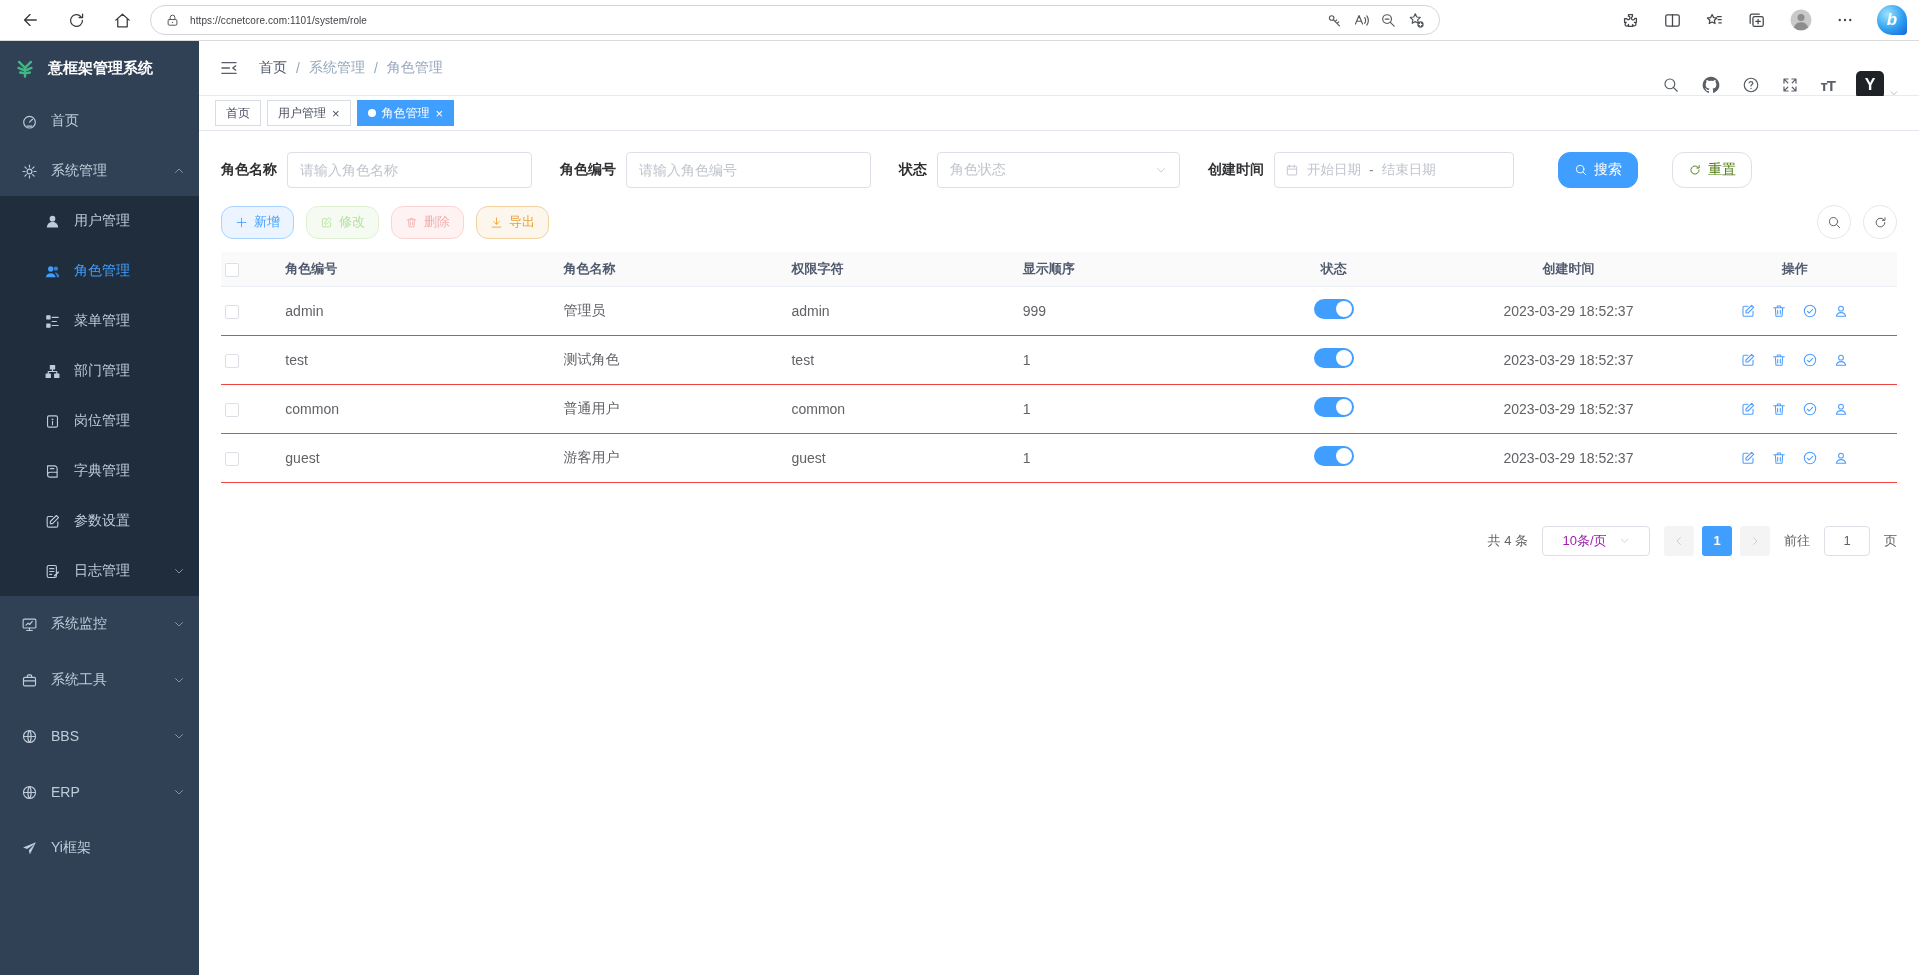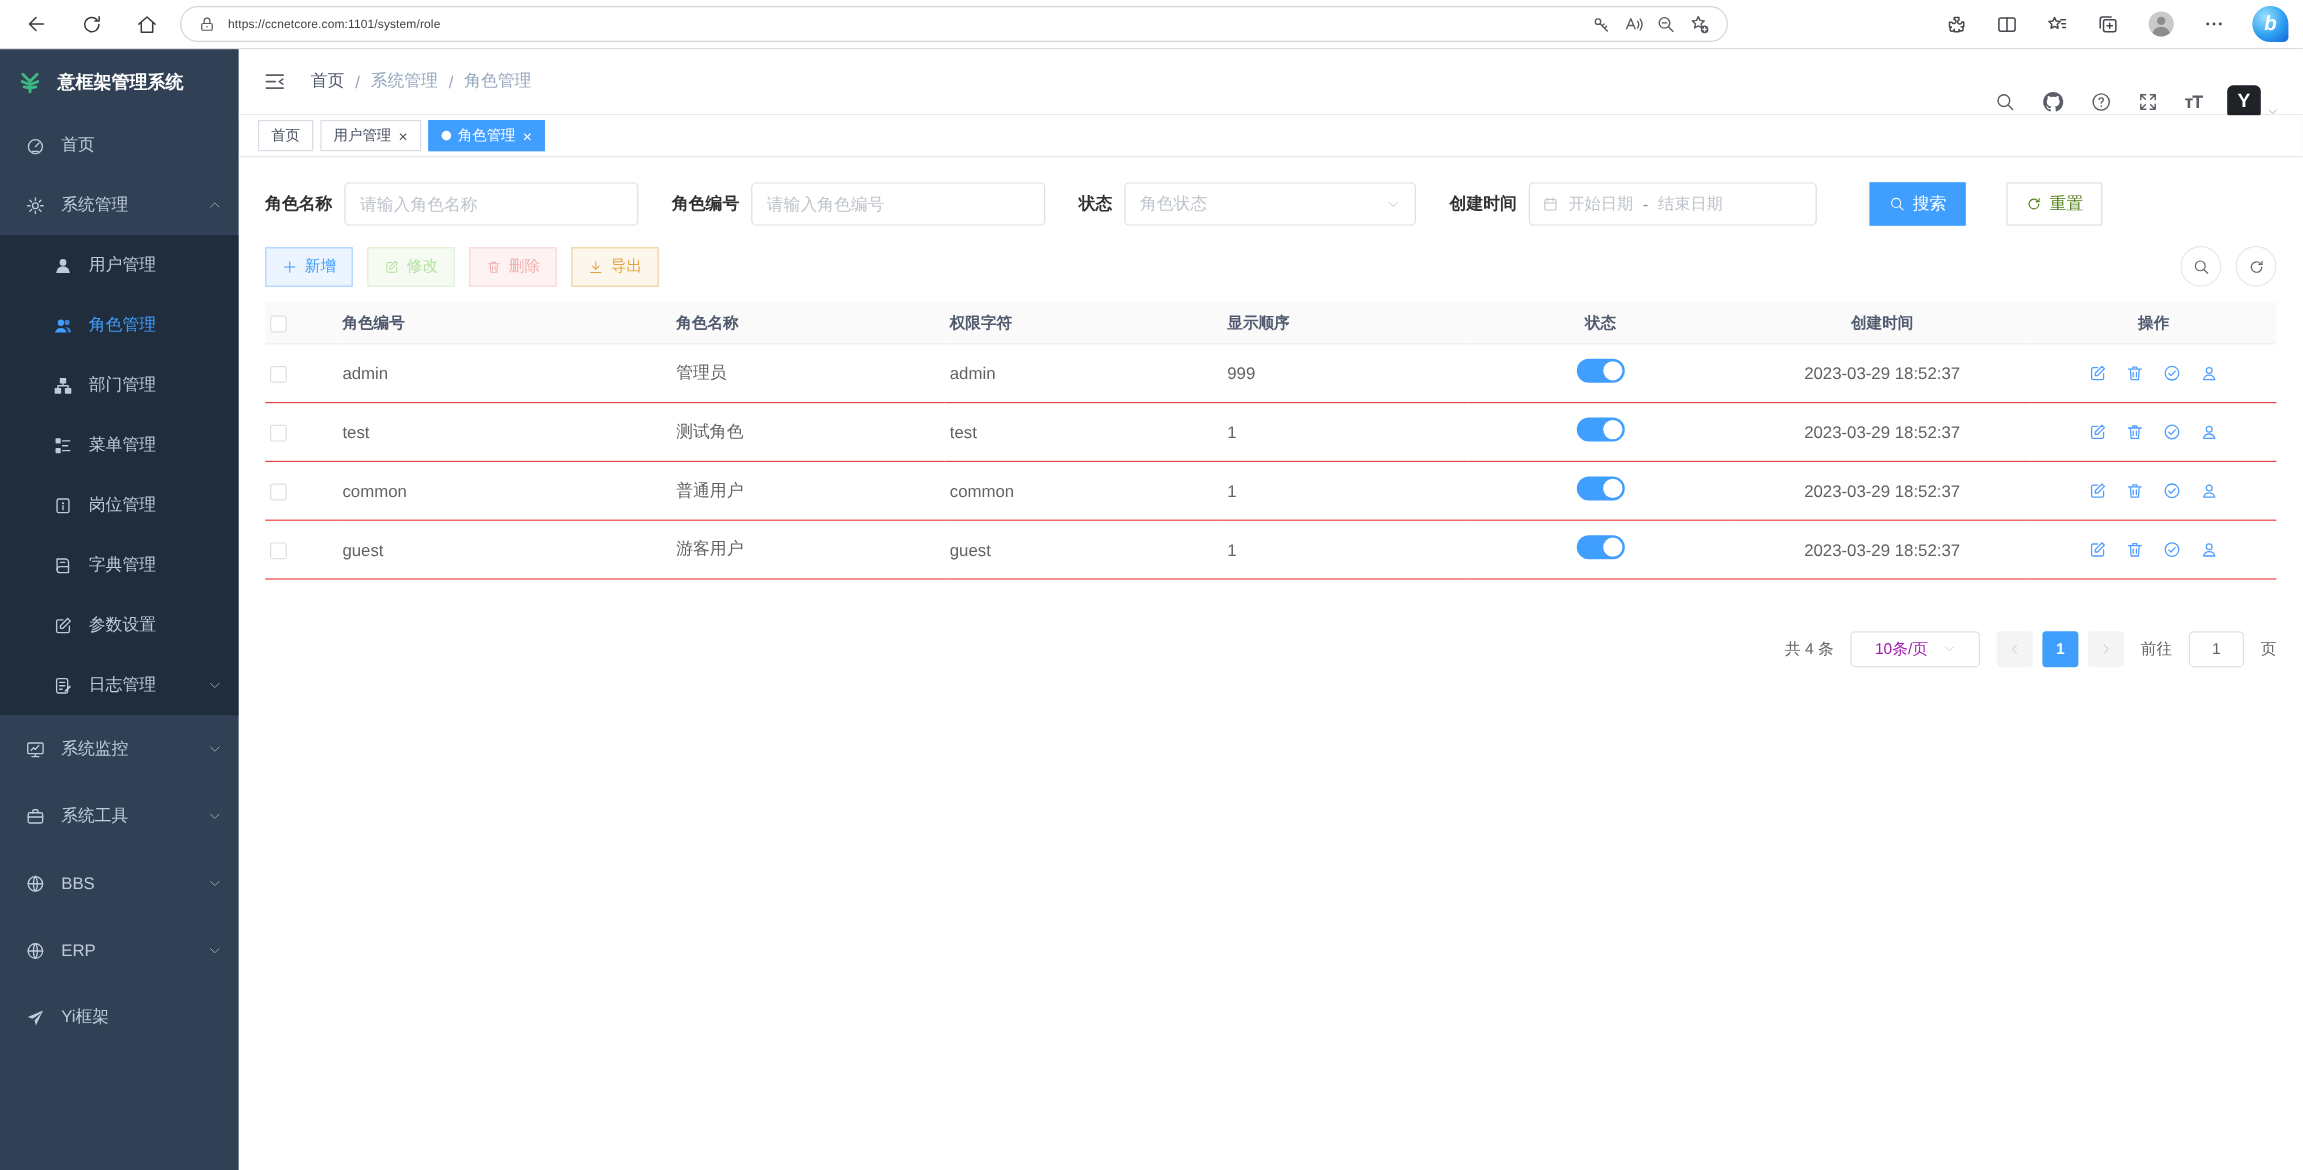--- a/index.html
+++ b/index.html
@@ -79,21 +79,21 @@
   .tb { height:36px; border:1px solid #dcdfe6; border-radius:4px; background:#fff;
     font-size:14px; padding:0 12px; color:#606266; font-family:inherit; }
   .tb::placeholder { color:#bfc4cc; }
   .sel { width:243px; display:flex; align-items:center; justify-content:space-between;
     cursor:pointer; }
   .sel .ph { color:#bfc4cc; }
   .sel .caret { color:#c0c4cc; }
   .date-box { width:240px; display:flex; align-items:center; gap:8px; padding:0 10px; cursor:text; }
   .date-box .ph { color:#bfc4cc; font-size:13.5px; }
   .date-box .sep { color:#8a8f99; }
-  .btn { height:36px; border-radius:0; font-size:14px; display:inline-flex; align-items:center;
+  .btn { height:36px; border-radius:12px; font-size:14px; display:inline-flex; align-items:center;
     gap:6px; padding:0 15px; cursor:pointer; border:1px solid transparent; font-family:inherit; }
   .btn-primary { background:#409eff; border-color:#409eff; color:#fff; margin-left:8px; }
   .btn-default { background:#fff; border-color:#dcdfe6; color:#4d7c0f; margin-left:34px;align-items:center; }
 
   .toolbar-row { margin-top:17px; display:flex; align-items:center; gap:12px; }
   .btn-sm { height:33px; font-size:13px; padding:0 13px; }
   .btn-add { background:#ecf5ff; border-color:#a8d2ff; color:#409eff; }
   .btn-edit { background:#f0f9eb; border-color:#c9e9b6; color:#85ce61; opacity:.62; cursor:not-allowed; }
   .btn-del { background:#fef0f0; border-color:#fbc9c9; color:#f09b9b; opacity:.8; cursor:not-allowed; }
   .btn-export { background:#fdf6ec; border-color:#f3d19e; color:#e6a23c; }
@@ -270,34 +270,34 @@
         <svg class="micon" viewBox="0 0 24 24" fill="currentColor">
             <circle cx="9.5" cy="8.5" r="3.8"></circle>
             <path d="M2.5 20a7.2 7.2 0 0 1 14 0z"></path>
             <circle cx="16.8" cy="8" r="3" opacity=".75"></circle>
             <path d="M15 13.3a6.5 6.5 0 0 1 6.5 6.7h-3.4a8.6 8.6 0 0 0-3.1-6.7z" opacity=".75"></path>
           </svg>
         <span>角色管理</span>
       </div>
       <div class="menu-item">
         <svg class="i micon" viewBox="0 0 24 24">
+            <rect x="4" y="4" width="4.5" height="4.5" fill="currentColor"></rect>
+            <rect x="4" y="15.5" width="4.5" height="4.5" fill="currentColor"></rect>
+            <path d="M11.5 6.2H20M11.5 17.7H20M11.5 12h6"></path>
+          </svg>
+        <span>菜单管理</span>
+      </div>
+      <div class="menu-item">
+        <svg class="i micon" viewBox="0 0 24 24">
             <rect x="9" y="3.5" width="6" height="5" fill="currentColor"></rect>
             <rect x="3" y="15.5" width="6" height="5" fill="currentColor"></rect>
             <rect x="15" y="15.5" width="6" height="5" fill="currentColor"></rect>
             <path d="M12 8.5v3.5M6 15.5V12h12v3.5"></path>
           </svg>
         <span>部门管理</span>
-      </div>
-      <div class="menu-item">
-        <svg class="i micon" viewBox="0 0 24 24">
-            <rect x="4" y="4" width="4.5" height="4.5" fill="currentColor"></rect>
-            <rect x="4" y="15.5" width="4.5" height="4.5" fill="currentColor"></rect>
-            <path d="M11.5 6.2H20M11.5 17.7H20M11.5 12h6"></path>
-          </svg>
-        <span>菜单管理</span>
       </div>
       <div class="menu-item">
         <svg class="i micon" viewBox="0 0 24 24">
             <rect x="5" y="4" width="14" height="16" rx="2"></rect>
             <circle cx="12" cy="9" r="1.3" fill="currentColor" stroke="none"></circle>
             <path d="M12 12v4.5"></path>
           </svg>
         <span>岗位管理</span>
       </div>
       <div class="menu-item">

